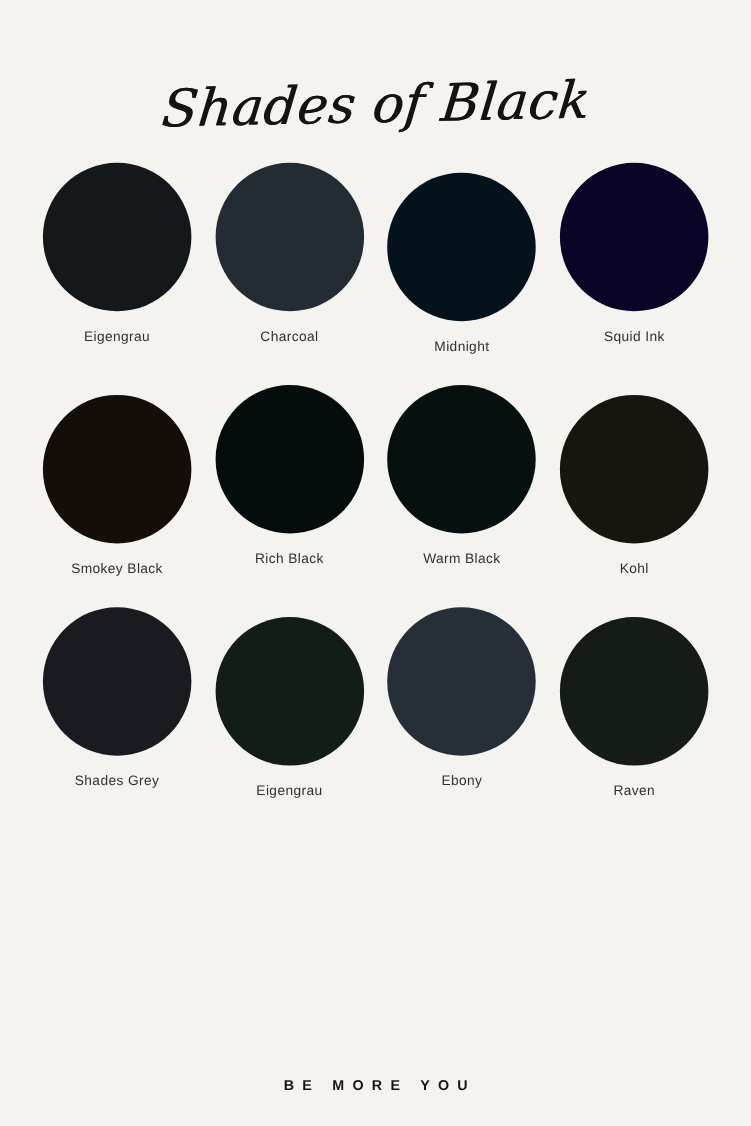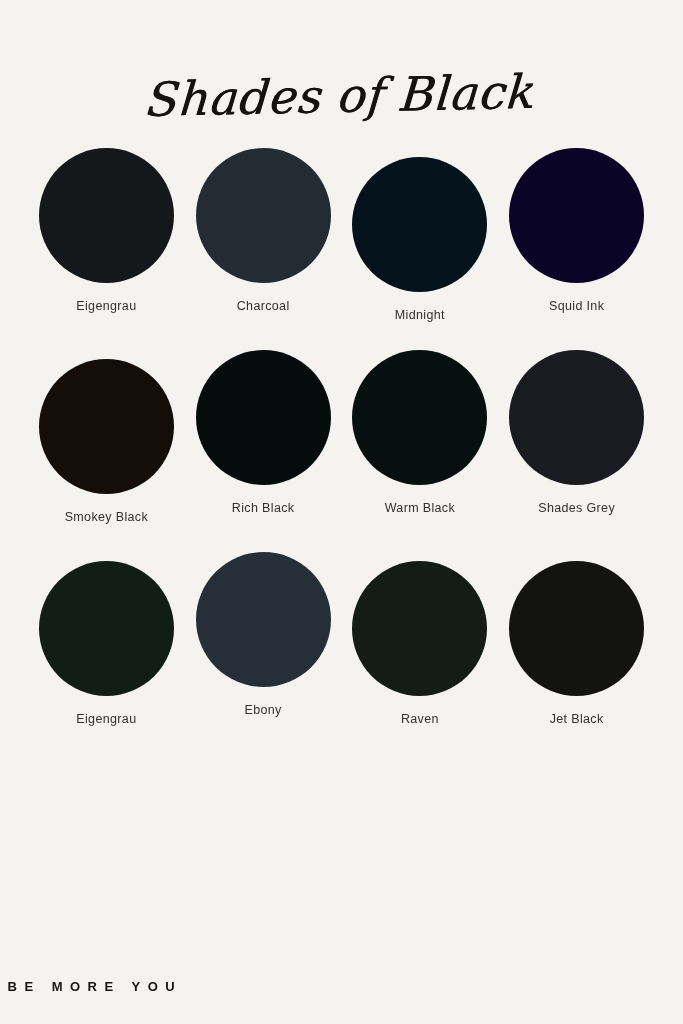--- a/index.html
+++ b/index.html
@@ -79,21 +79,21 @@
 
   
   .swatch-cell.nudge-down { padding-top: 9px; }
 
   
   #footer {
     position: absolute;
     left: 0;
     right: 0;
     bottom: 30px;
-    text-align: left;
+    text-align: center;
   }
   #footer-text {
     font-family: "Liberation Sans", sans-serif;
     font-size: 13px;
     font-weight: 700;
     letter-spacing: 7.5px;
     text-indent: 7.5px;
     color: #17150f;
   }
 </style>
@@ -128,39 +128,39 @@
         <div class="swatch-label">Smokey Black</div>
       </div>
       <div class="swatch-cell">
         <div class="swatch-dot" style="background: rgb(4, 13, 12);"></div>
         <div class="swatch-label">Rich Black</div>
       </div>
       <div class="swatch-cell">
         <div class="swatch-dot" style="background: rgb(5, 16, 15);"></div>
         <div class="swatch-label">Warm Black</div>
       </div>
+      <div class="swatch-cell nudge-down">
+        <div class="swatch-dot" style="background: rgb(22, 22, 15);"></div>
+        <div class="swatch-label">Kohl</div>
+      </div>
       <div class="swatch-cell">
         <div class="swatch-dot" style="background: rgb(25, 27, 32);"></div>
         <div class="swatch-label">Shades Grey</div>
       </div>
       <div class="swatch-cell nudge-down">
         <div class="swatch-dot" style="background: rgb(18, 29, 22);"></div>
         <div class="swatch-label">Eigengrau</div>
       </div>
       <div class="swatch-cell">
         <div class="swatch-dot" style="background: rgb(38, 46, 55);"></div>
         <div class="swatch-label">Ebony</div>
       </div>
       <div class="swatch-cell nudge-down">
         <div class="swatch-dot" style="background: rgb(21, 27, 21);"></div>
         <div class="swatch-label">Raven</div>
       </div>
-      <div class="swatch-cell nudge-down">
-        <div class="swatch-dot" style="background: rgb(19, 19, 17);"></div>
-        <div class="swatch-label">Jet Black</div>
-      </div>
     </div>
 
   <div id="footer">
     <div id="footer-text">BE MORE YOU</div>
   </div>
 
 </div>
 
 </body></html>

